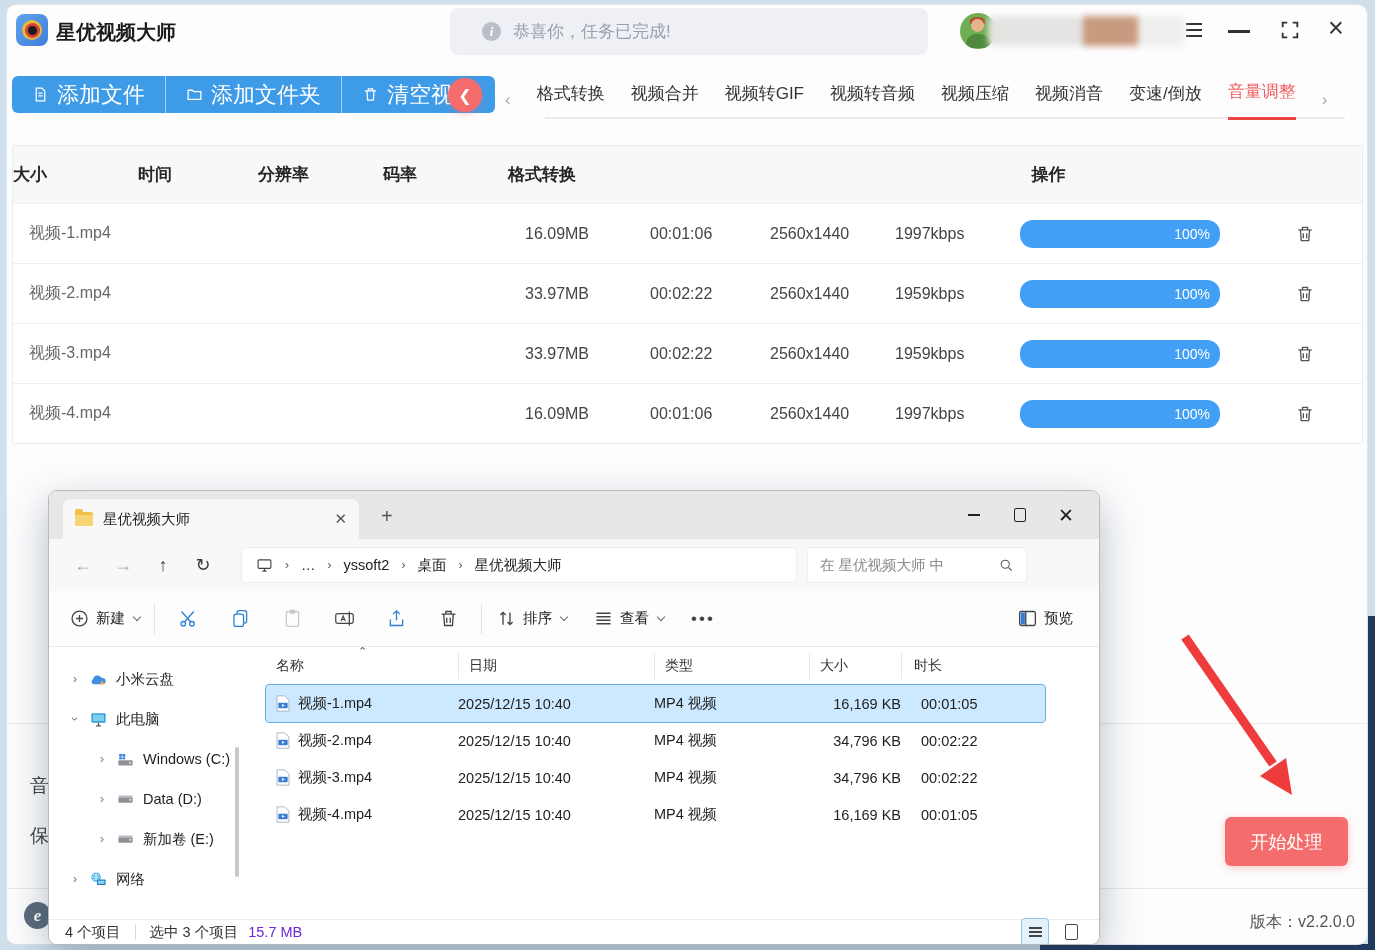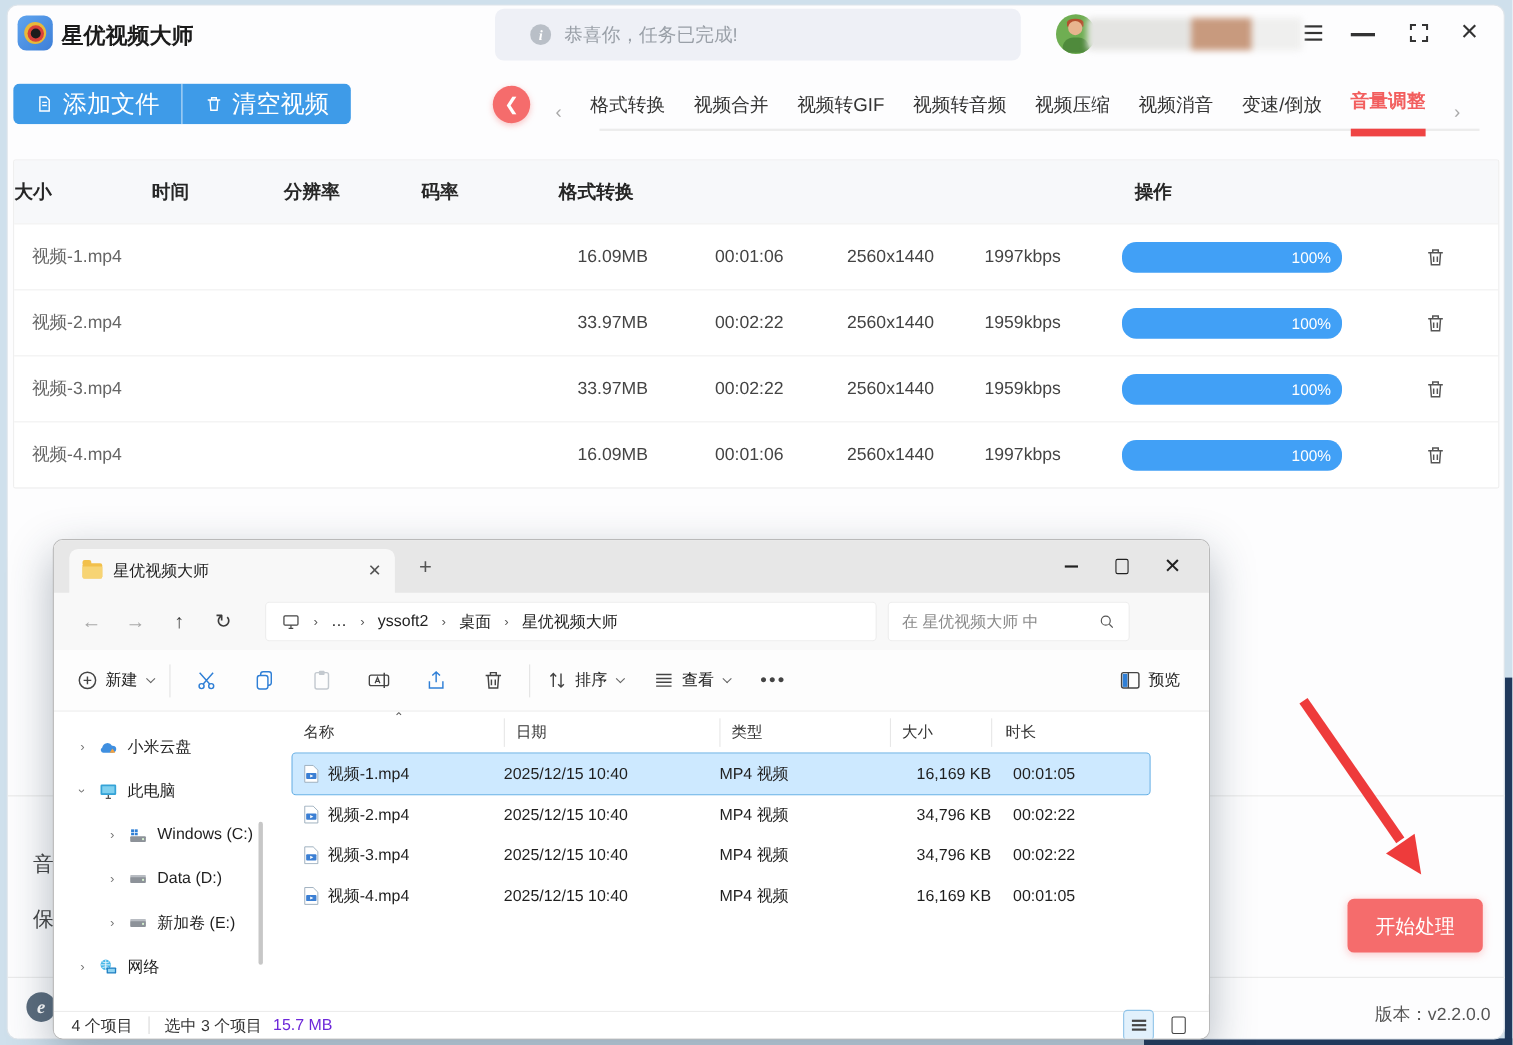--- a/index.html
+++ b/index.html
@@ -46,21 +46,21 @@
   .blue-btn { background:#3e9be8; color:#fff; font-size:22px; display:flex; align-items:center; gap:8px; padding:0 20px; cursor:pointer; }
   .blue-btn + .blue-btn { border-left:1px solid rgba(255,255,255,.55); }
 
   .red-circle { left:448px; top:78px; width:34px; height:34px; border-radius:50%; background:#f56c6c; color:#fff; display:grid; place-items:center; font-size:16px; z-index:2; box-shadow:0 2px 6px rgba(245,108,108,.4); }
 
   
   .tab-baseline { left:545px; top:117px; width:800px; height:2px; background:#ececec; z-index:2; }
   .tabs { left:505px; top:80px; display:flex; align-items:center; gap:26px; z-index:3; }
   .tab-chev { color:#a9a9a9; font-size:17px; }
   .tab { font-size:17px; color:#333; padding-bottom:14px; cursor:pointer; white-space:nowrap; }
-  .tab.active { color:#f25e5e; border-bottom:7px solid #ef4444; font-weight:bold; }
+  .tab.active { color:#f25e5e; border-bottom:3px solid #ef4444; font-weight:normal; }
 
   
   .vtable { left:12px; top:145px; width:1351px; z-index:2; border:1px solid #ececec; border-radius:2px; }
   .vrow { display:flex; align-items:center; height:60px; background:#fff; border-top:1px solid #efefef; font-size:16px; color:#444; }
   .vrow.vhead { height:57px; background:#f7f8fa; border-top:none; font-weight:bold; font-size:17px; color:#262626; }
   .c-name { width:512px; padding-left:16px; color:#666; }
   .vhead .c-name { color:#262626; }
   .c-size { width:125px; } .c-time { width:120px; } .c-res { width:125px; } .c-rate { width:125px; }
   .c-prog { width:227px; } .c-act { flex:1; display:flex; justify-content:center; }
   .pill { width:200px; height:28px; border-radius:13px; background:#41a0f6; display:flex; align-items:center; justify-content:flex-end; padding-right:10px; color:#fff; font-size:14px; }
@@ -178,20 +178,26 @@
     </svg>
 </div>
 <div class="abs close-btn">×</div>
 
 <div class="abs btn-group">
   <div class="blue-btn">
     <svg class="tb-ic" viewBox="0 0 24 24" style="width:17px;height:17px">
         <path d="M6 3h8l4 4v14H6z M9 10h6M9 14h6" stroke="#fff" fill="none" stroke-width="1.8"></path>
       </svg>
     <span>添加文件</span>
+  </div>
+  <div class="blue-btn">
+    <svg class="tb-ic" viewBox="0 0 24 24" style="width:17px;height:17px">
+        <path d="M3 6h6l2 2h10v11H3z" stroke="#fff" fill="none" stroke-width="1.8"></path>
+      </svg>
+    <span>添加文件夹</span>
   </div>
   <div class="blue-btn">
     <svg class="tb-ic" viewBox="0 0 24 24" style="width:17px;height:17px">
         <path d="M4 7h16M9 7V4h6v3M7 7l1 13h8l1-13" stroke="#fff" fill="none" stroke-width="1.8"></path>
       </svg>
     <span>清空视频</span>
   </div>
 </div>
 
 <div class="abs red-circle">❮</div>

